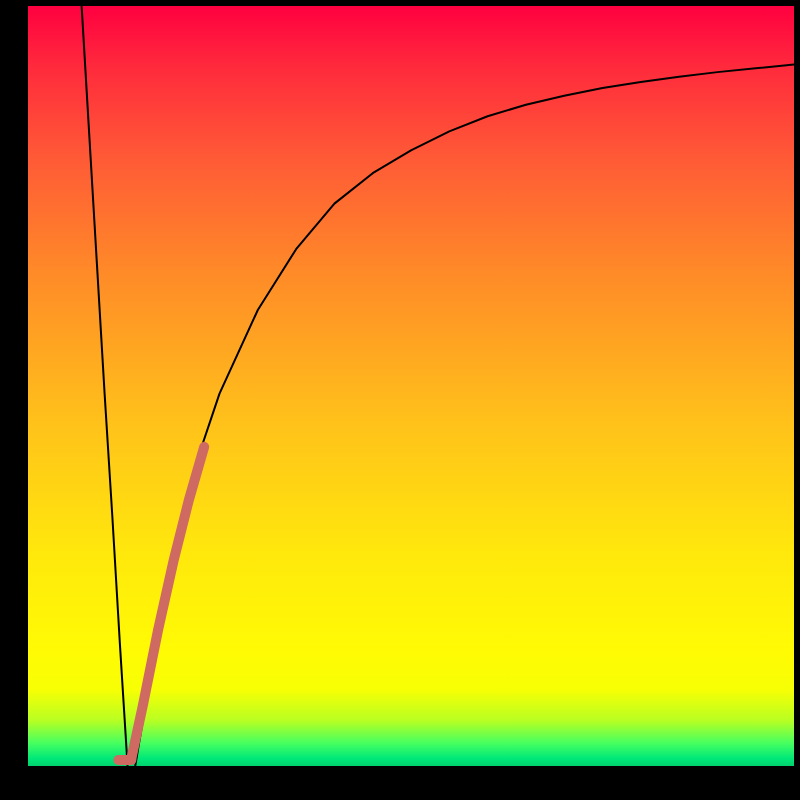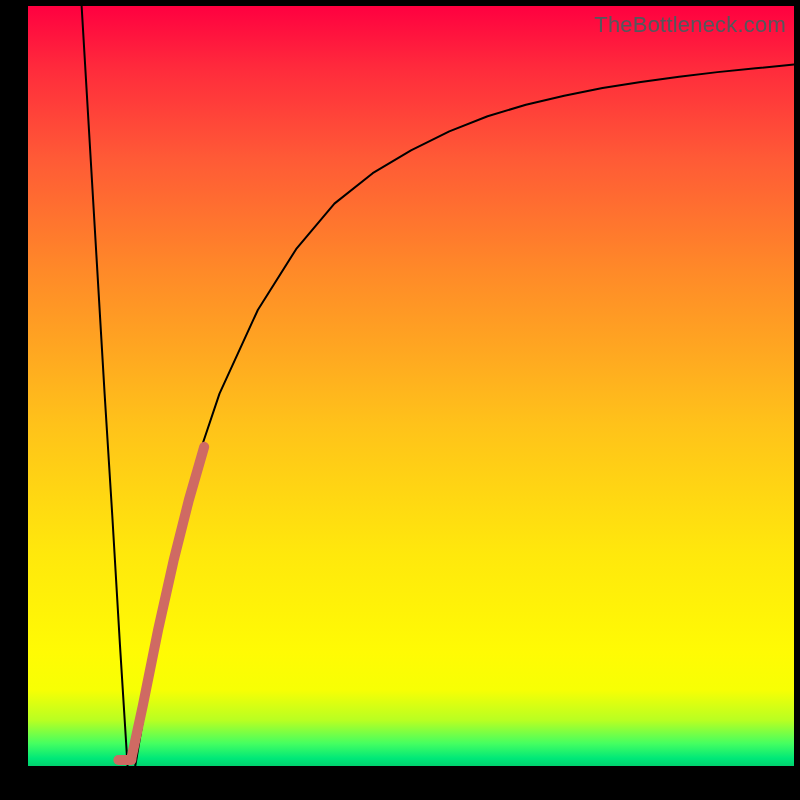--- a/index.html
+++ b/index.html
@@ -56,21 +56,20 @@
     font-weight: 500;
     letter-spacing: 0.2px;
     user-select: none;
   }
 </style>
 </head>
 <body>
 
 <div class="frame">
   <div class="plot">
-    <div class="watermark">TheBottleneck.com</div>
     <svg viewBox="0 0 100 100" preserveAspectRatio="none">
       <g>
           <polyline points="7.000,0.000 8.000,17.000 9.000,34.000 10.000,51.000 11.000,67.000 12.000,84.000 13.000,100.000" fill="none" stroke="#000000" stroke-width="2" stroke-linecap="round" stroke-linejoin="round" vector-effect="non-scaling-stroke"></polyline>
           <polyline points="14.000,100.000 16.000,88.000 18.000,77.000 20.000,68.000 22.000,60.000 25.000,51.000 30.000,40.000 35.000,32.000 40.000,26.000 45.000,22.000 50.000,19.000 55.000,16.500 60.000,14.500 65.000,13.000 70.000,11.800 75.000,10.800 80.000,10.000 85.000,9.300 90.000,8.700 95.000,8.200 100.000,7.700" fill="none" stroke="#000000" stroke-width="2" stroke-linecap="round" stroke-linejoin="round" vector-effect="non-scaling-stroke"></polyline>
           <polyline points="13.500,99.000 15.000,92.000 17.000,82.000 19.000,73.000 21.000,65.000 23.000,58.000" fill="none" stroke="#cf6a63" stroke-width="10" stroke-linecap="round" stroke-linejoin="round" vector-effect="non-scaling-stroke"></polyline>
           <polyline points="11.800,99.200 13.500,99.200" fill="none" stroke="#cf6a63" stroke-width="10" stroke-linecap="round" stroke-linejoin="round" vector-effect="non-scaling-stroke"></polyline>
         </g>
     </svg>
   </div>
 </div>

